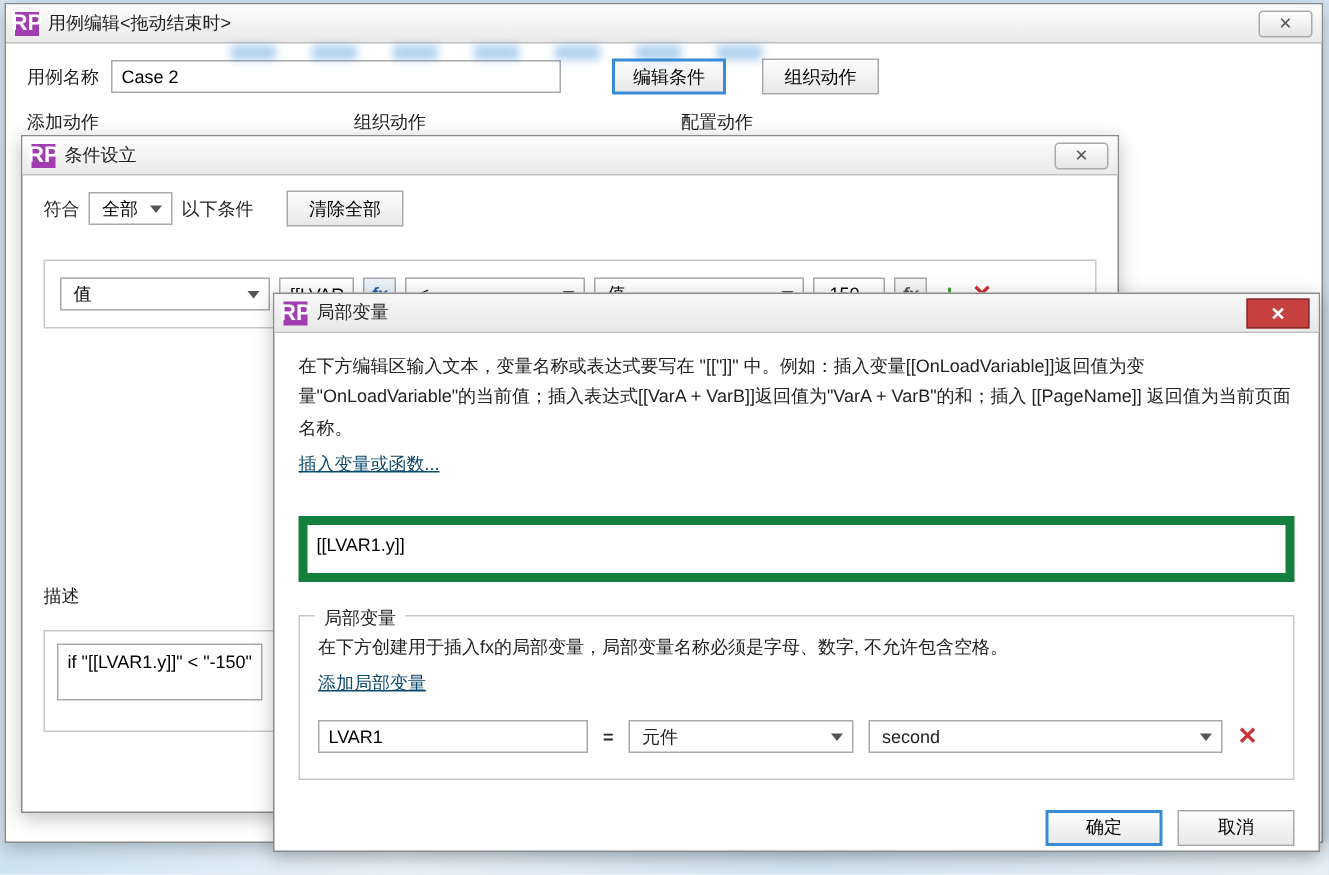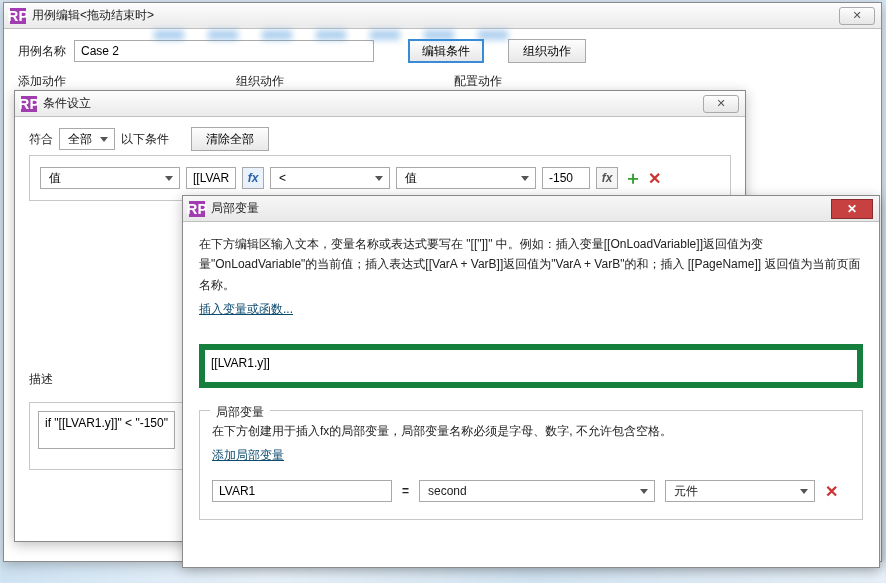--- a/index.html
+++ b/index.html
@@ -18,21 +18,21 @@
 .row { display: flex; align-items: center; margin-bottom: 10px; gap: 8px; }
 .label { color: #222; }
 .txt-input { border: 1px solid #a9a9a9; height: 22px; padding: 0 6px; background: #fff; }
 .btn { height: 24px; padding: 0 14px; border: 1px solid #a9a9a9; background: linear-gradient(#fdfdfd,#e8e8e8); cursor: pointer; display: inline-flex; align-items: center; }
 .btn.primary-outline { border: 2px solid #3a8bd6; padding: 0 12px; height: 24px; }
 .section-labels { display: flex; margin-top: 6px; color: #222; }
 .section-labels > div { margin-right: 170px; }
 
 
 .cond-body { padding: 10px 14px; }
-.cond-top { display: flex; align-items: center; gap: 6px; margin-bottom: 4px; }
+.cond-top { display: flex; align-items: center; gap: 6px; margin-bottom: 22px; }
 .dd { border: 1px solid #a9a9a9; height: 22px; background: #fff; display: inline-flex; align-items: center; padding: 0 6px 0 8px; gap: 8px; cursor: pointer; }
 .dd .caret { width: 0; height: 0; border-left: 4px solid transparent; border-right: 4px solid transparent; border-top: 5px solid #555; }
 .rules-box { border: 1px solid #c8c8c8; padding: 10px; }
 .rule-row { display: flex; align-items: center; gap: 6px; }
 .rule-row .dd { min-width: 90px; justify-content: space-between; }
 .fx { width: 22px; height: 22px; border: 1px solid #a9a9a9; background: #eaf2fb; display: inline-flex; align-items: center; justify-content: center; color: #2a62a8; font-style: italic; font-weight: bold; cursor: pointer; }
 .fx.plain { background: #f5f5f5; color: #555; }
 .plus { color: #33a02c; font-size: 18px; font-weight: bold; cursor: pointer; }
 .del-x { color: #cc3333; font-size: 16px; font-weight: bold; cursor: pointer; }
 
@@ -166,25 +166,29 @@
     <span class="link">插入变量或函数...</span>
     <textarea class="textarea" style="">[[LVAR1.y]]</textarea>
 
     <div class="fieldset">
       <span class="legend">局部变量</span>
       <div>在下方创建用于插入fx的局部变量，局部变量名称必须是字母、数字, 不允许包含空格。</div>
       <span class="link">添加局部变量</span>
       <div class="lv-row">
         <input class="txt-input" value="LVAR1" style="">
         <span class="eq">=</span>
+        <span class="dd" style="width:150px;justify-content:space-between">
+            <span>元件</span>
+            <span class="caret"></span>
+          </span>
         <span class="dd" style="width:236px;justify-content:space-between">
             <span>second</span>
-            <span class="caret"></span>
-          </span>
-        <span class="dd" style="width:150px;justify-content:space-between">
-            <span>元件</span>
             <span class="caret"></span>
           </span>
         <span class="del-x">✕</span>
       </div>
     </div>
   </div>
+  <div class="footer">
+    <span class="btn default">确定</span>
+    <span class="btn">取消</span>
+  </div>
 </div>
 
 </body></html>

